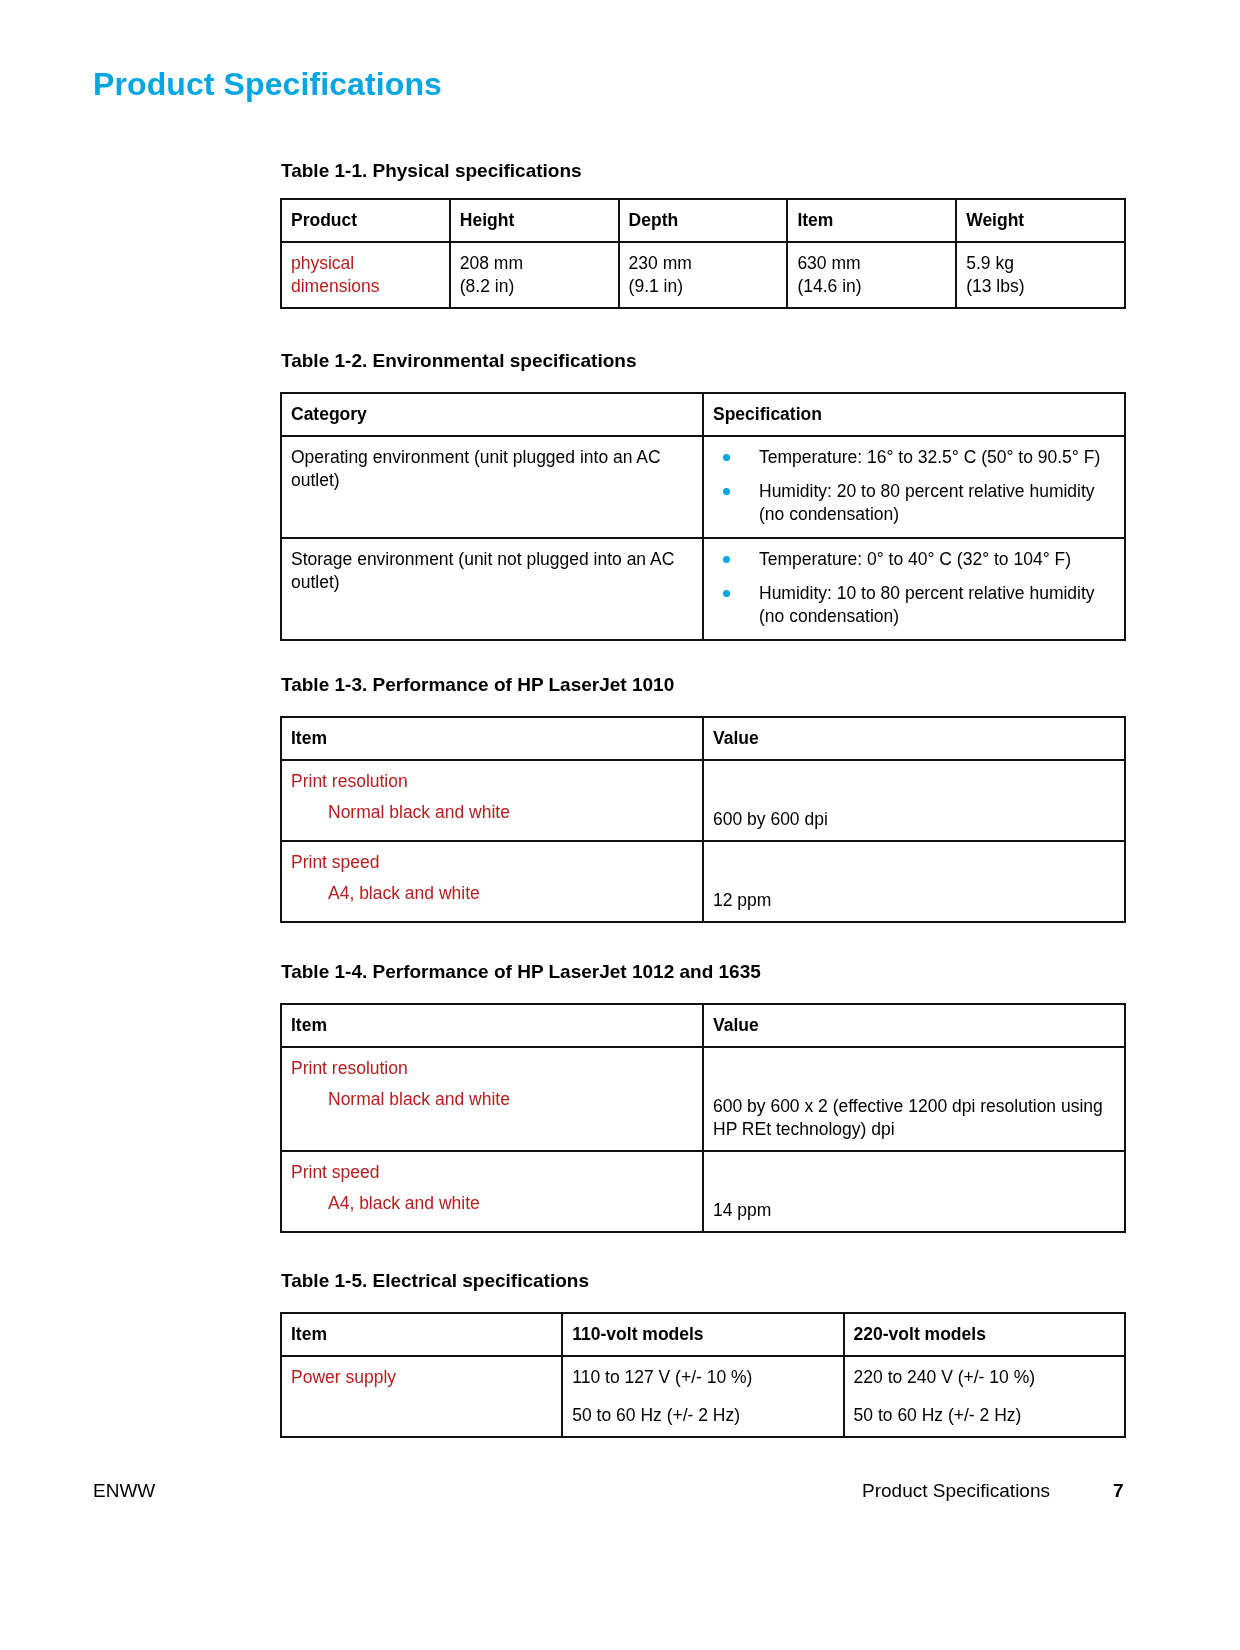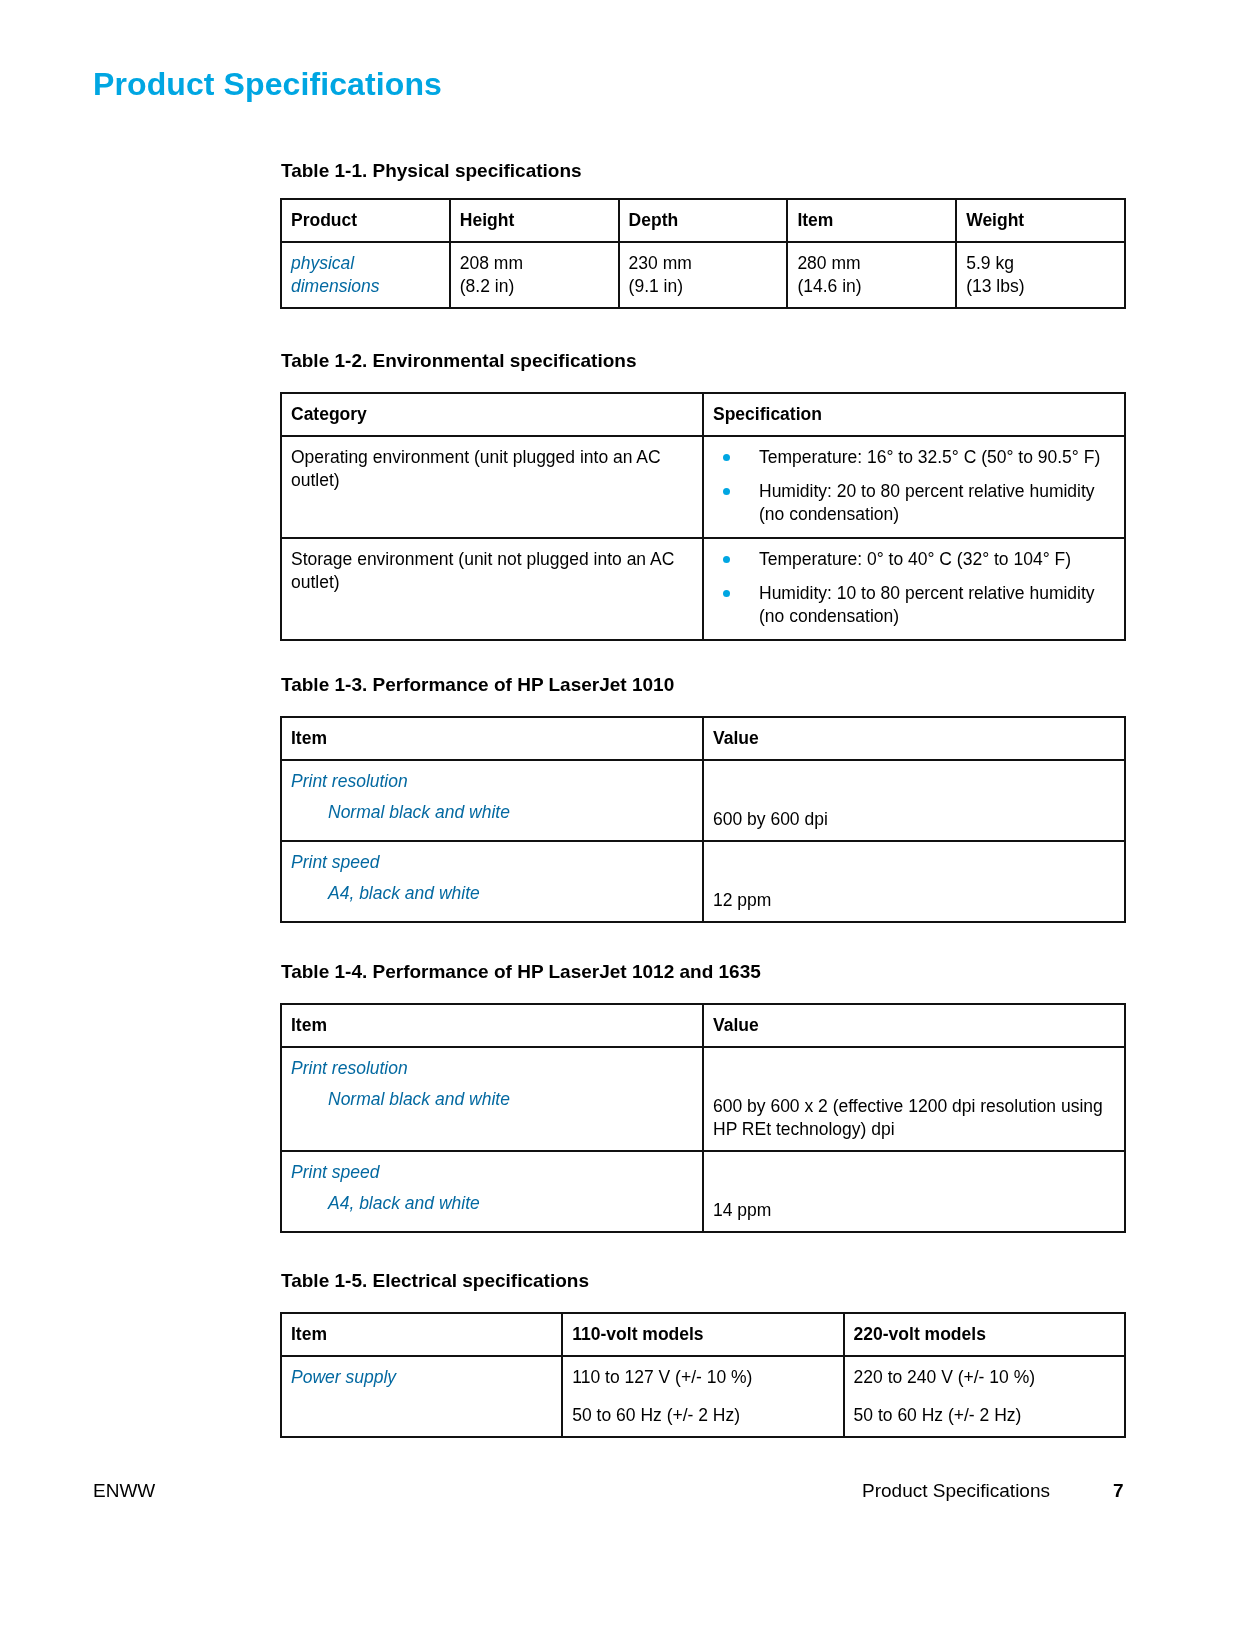--- a/index.html
+++ b/index.html
@@ -19,21 +19,21 @@
   table.spec {
     position: absolute; left: 280px; width: 846px;
     border-collapse: collapse; table-layout: fixed;
     font-size: 17.5px; line-height: 23px;
   }
   table.spec th, table.spec td {
     border: 2px solid #111; text-align: left; vertical-align: top;
     padding: 9px 9px 9px 9px;
   }
   table.spec th { font-weight: bold; height: 22px; padding-top: 9px; padding-bottom: 9px; }
-  .link { color: #0369a1; font-style: italic; }
+  .link { color: #b91c1c; }
   .sub { display: block; padding-left: 37px; margin-top: 8px; }
   .vgap { display: block; height: 23px; }
   .vgap2 { display: block; height: 15px; }
   ul.bullets { list-style: none; margin: 0; padding: 0; }
   ul.bullets li { position: relative; padding-left: 46px; margin-bottom: 11px; }
   ul.bullets li:last-child { margin-bottom: 2px; }
   .bullet-dot {
     position: absolute; left: 10px; top: 8px; width: 7px; height: 7px;
     border-radius: 50%; background: #00a6e2;
   }
@@ -69,21 +69,21 @@
   <tbody>
     <tr>
       <td>
         <a class="link">
           <span>physical</span><br>
           <span>dimensions</span>
         </a>
       </td>
       <td><span>208 mm</span><br><span>(8.2 in)</span></td>
       <td><span>230 mm</span><br><span>(9.1 in)</span></td>
-      <td><span>280 mm</span><br><span>(14.6 in)</span></td>
+      <td><span>630 mm</span><br><span>(14.6 in)</span></td>
       <td><span>5.9 kg</span><br><span>(13 lbs)</span></td>
     </tr>
   </tbody>
 </table>
 
 <h2 class="tbl-caption" style="top:350px;">Table 1-2. Environmental specifications</h2>
 <table class="spec" style="top:392px;">
   <colgroup>
       <col style="width:50%">
       <col style="width:50%">

